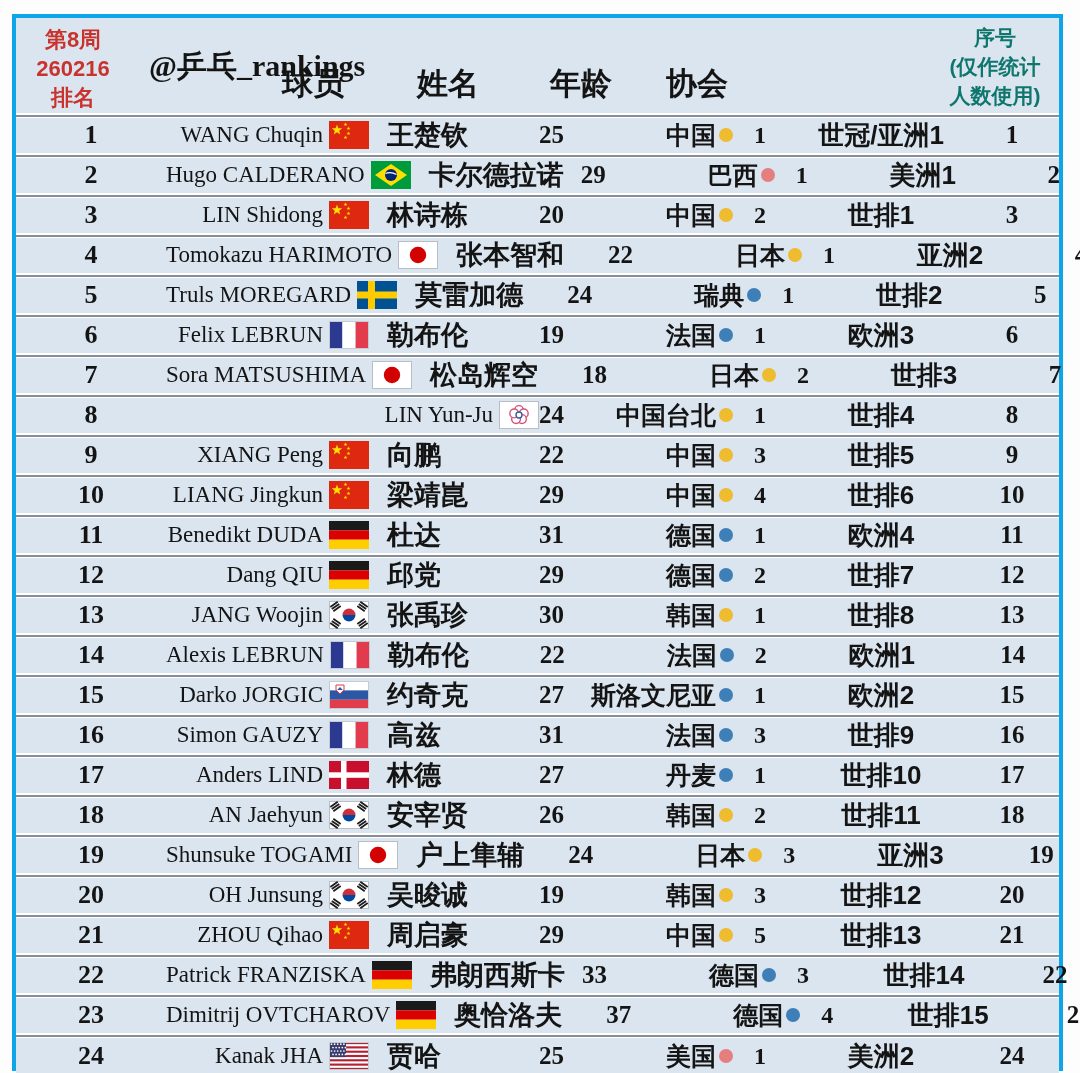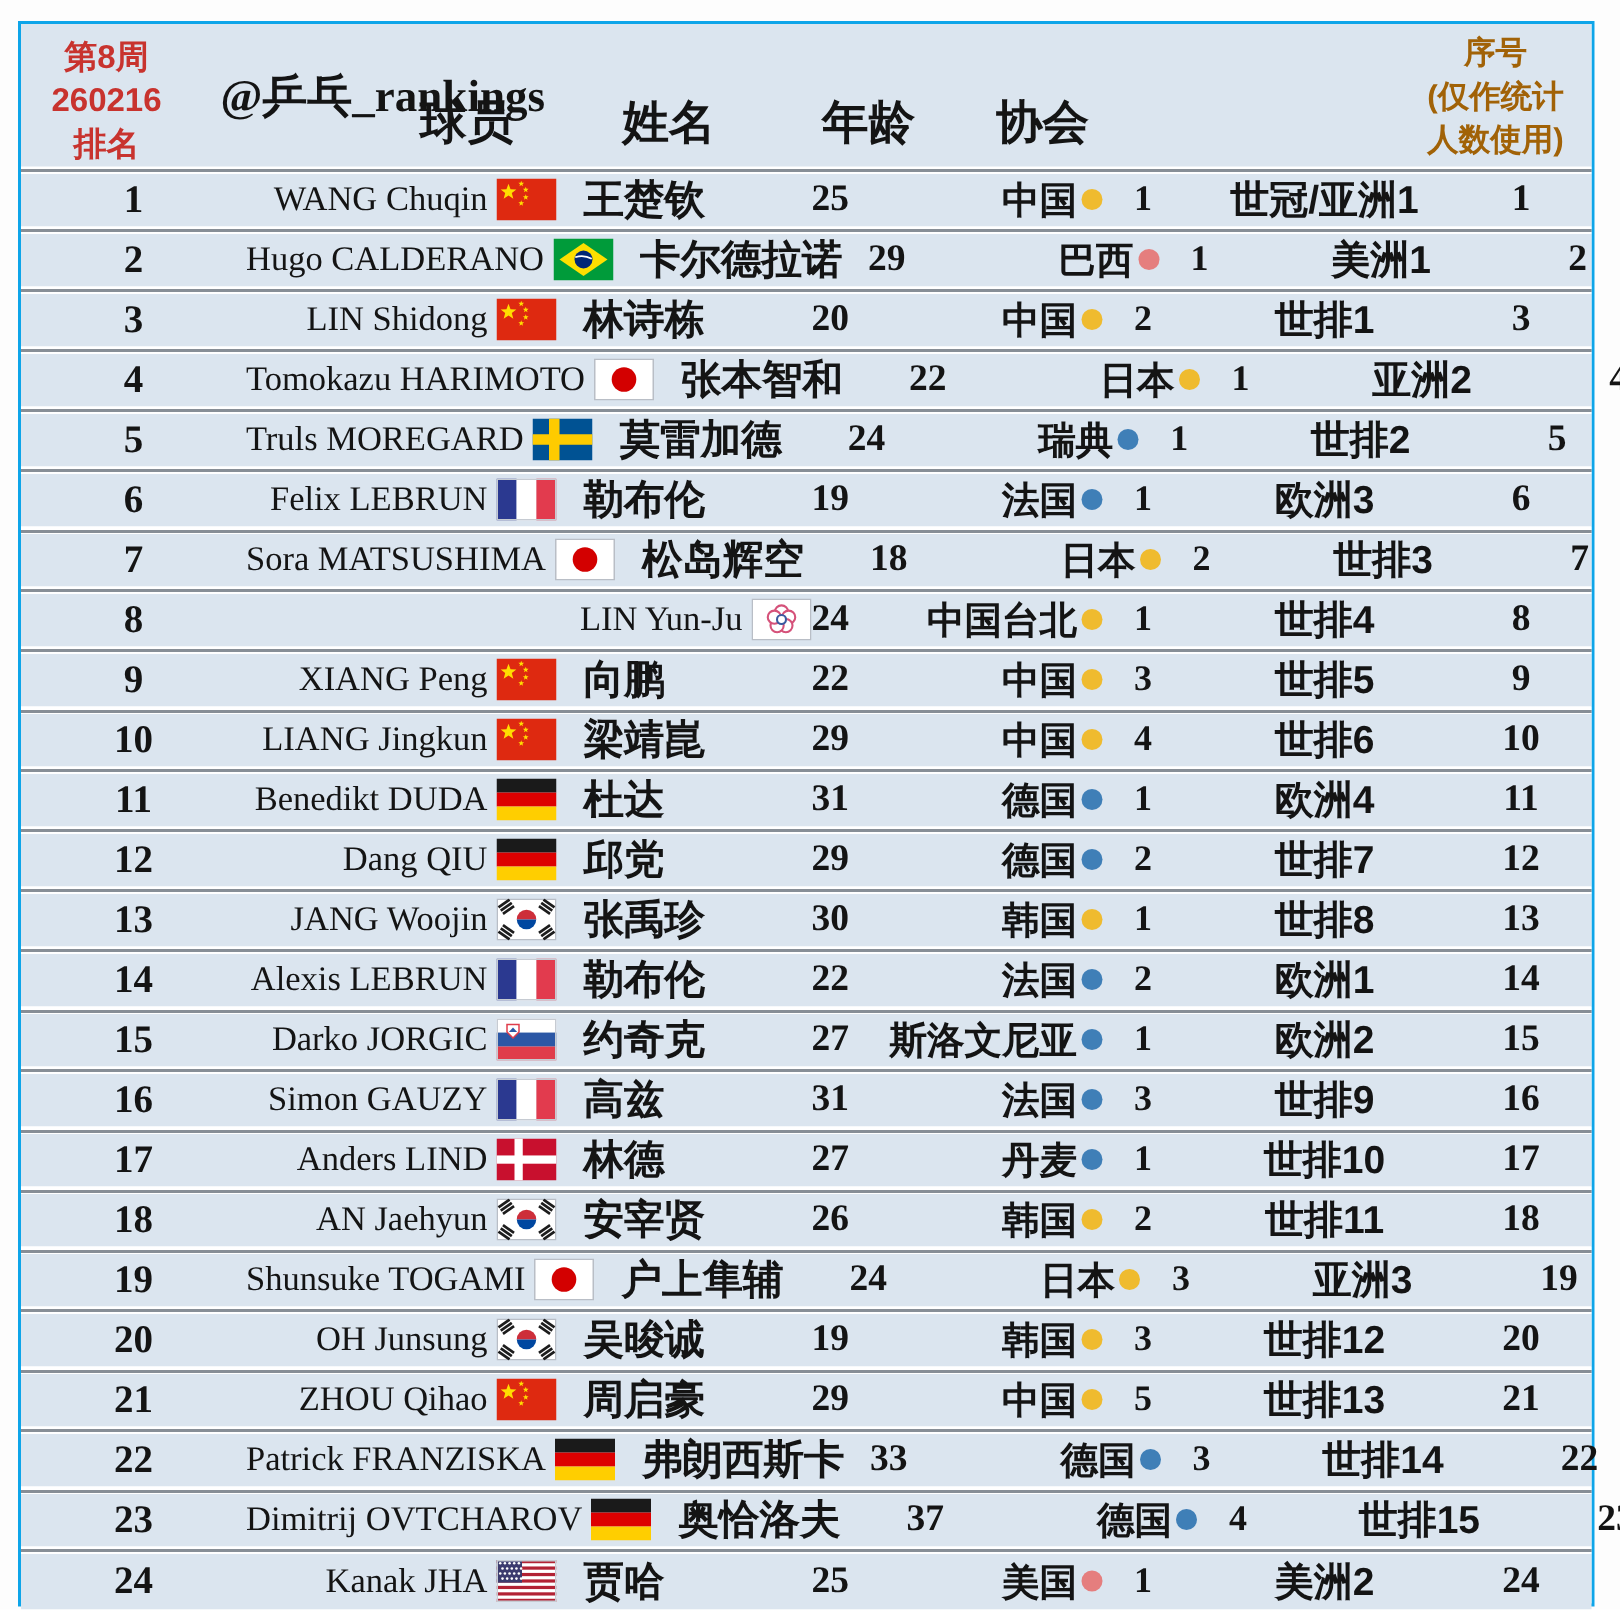--- a/index.html
+++ b/index.html
@@ -3,32 +3,32 @@
 <meta charset="utf-8">
 <style>
   html,body{margin:0;padding:0;}
   body{
     width:1080px;height:1073px;position:relative;background:#fdfdfd;
     font-family:"Liberation Serif", serif;color:#141414;
     -webkit-font-smoothing:antialiased;overflow:hidden;
   }
   .sheet{
     position:absolute;left:12px;top:14px;width:1051px;height:1057px;
-    border:2px solid #0ea5e9;background:#ffffff;box-sizing:border-box;
+    border:4px solid #0ea5e9;background:#ffffff;box-sizing:border-box;
   }
   
   .hdr{position:relative;height:95px;background:#dbe5ef;}
   .meta-left{
     position:absolute;left:2px;top:7px;width:110px;text-align:center;
     color:#c8332e;font-weight:bold;font-size:22px;line-height:29px;
     font-family:"Liberation Sans", sans-serif;
   }
   .meta-right{
     position:absolute;right:0px;top:5px;width:128px;text-align:center;
-    color:#a16207;font-weight:bold;font-size:21px;line-height:29px;
+    color:#0f766e;font-weight:bold;font-size:21px;line-height:29px;
     font-family:"Liberation Sans", sans-serif;
   }
   .title{
     position:absolute;left:133px;top:28px;font-weight:bold;font-size:30px;
     font-family:"Liberation Serif", serif;
   }
   .colhead{
     position:absolute;bottom:8px;width:130px;text-align:center;
     font-weight:bold;font-size:31px;font-family:"Liberation Sans", sans-serif;
   }

